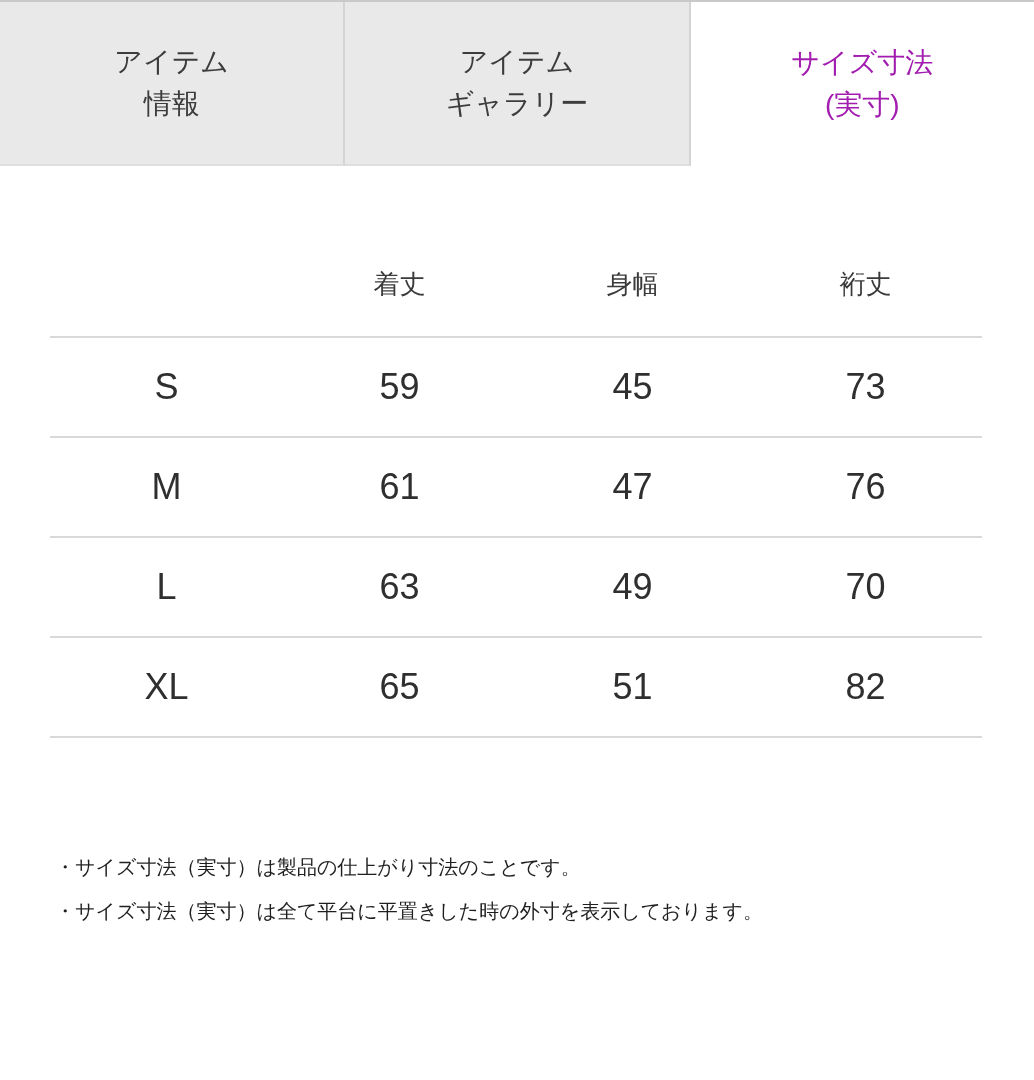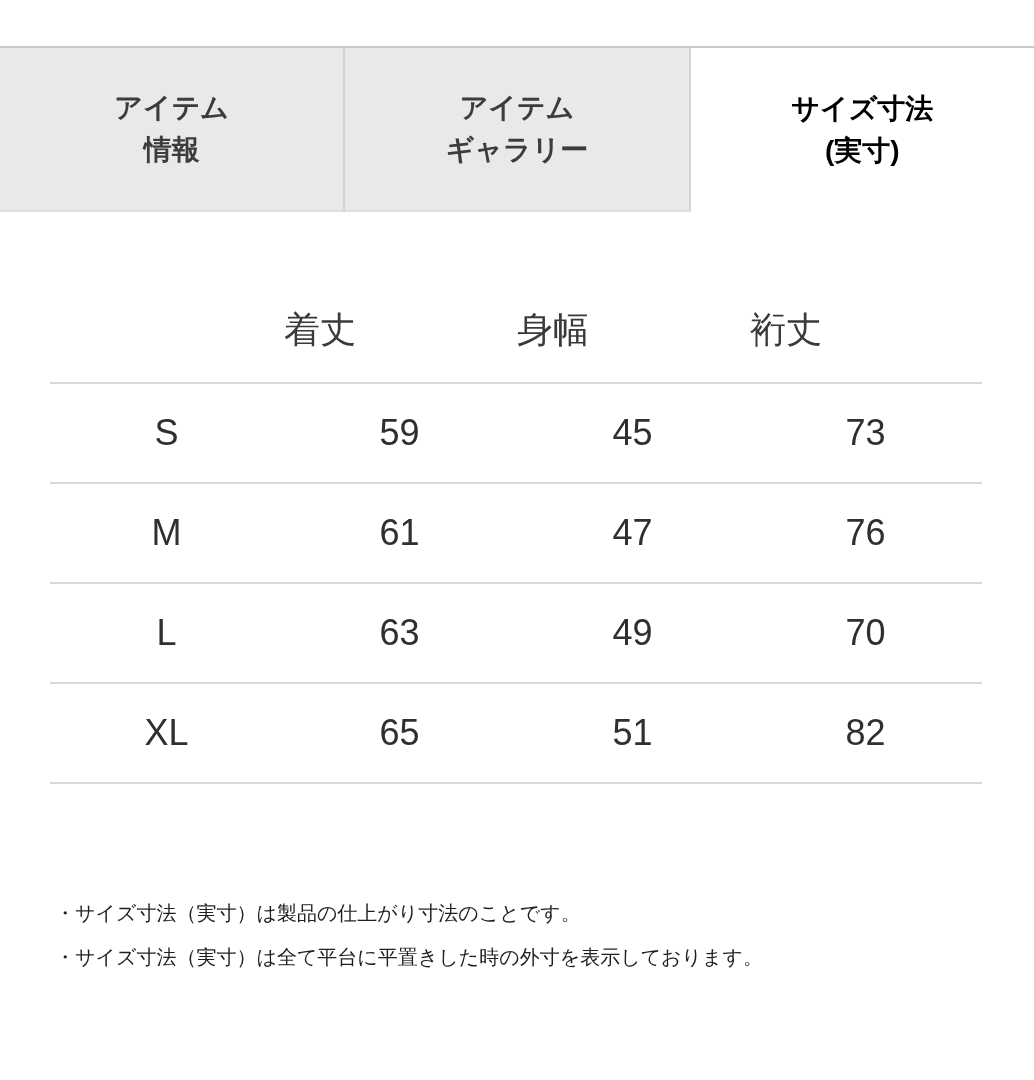--- a/index.html
+++ b/index.html
@@ -13,57 +13,55 @@
   *{box-sizing:border-box;}
   html,body{margin:0;padding:0;}
   body{
     width:1034px;height:1080px;overflow:hidden;
     background:#ffffff;
     font-family:"Liberation Sans","DejaVu Sans",sans-serif;
     color:var(--text-main);
   }
   
   .tabbar{
-    margin-top:46px;
     display:flex;
     border-top:2px solid var(--tab-border);
     height:166px;
-    font-weight:bold;
   }
   .tab{
     flex:1 1 0;
     background:var(--tab-inactive-bg);
     border-right:2px solid var(--tab-divider);
     border-bottom:2px solid #dedede;
     display:flex;flex-direction:column;
     justify-content:center;align-items:center;
     text-align:center;
     font-size:28px;line-height:42px;
     color:#3c3c3c;
     cursor:pointer;
   }
   .tab:last-child{border-right:none;}
   .tab.active{
     background:var(--tab-active-bg);
     border-bottom:none;
-    color:#000000;
+    color:#a21caf;
   }
   
   .size-table{
     margin:66px 0 0 50px;
     width:932px;
     border-collapse:collapse;
     table-layout:fixed;
   }
   .size-table th{
     height:105px;
     font-weight:normal;
-    font-size:36px;
+    font-size:26px;
     color:#3a3a3a;
-    text-align:left;
+    text-align:center;
     vertical-align:middle;
     border-bottom:2px solid var(--table-line);
     font-family:Liberation Mono, monospace;
   }
   .size-table td{
     height:100px;
     font-size:36px;
     color:#2f2f2f;
     text-align:center;
     vertical-align:middle;

